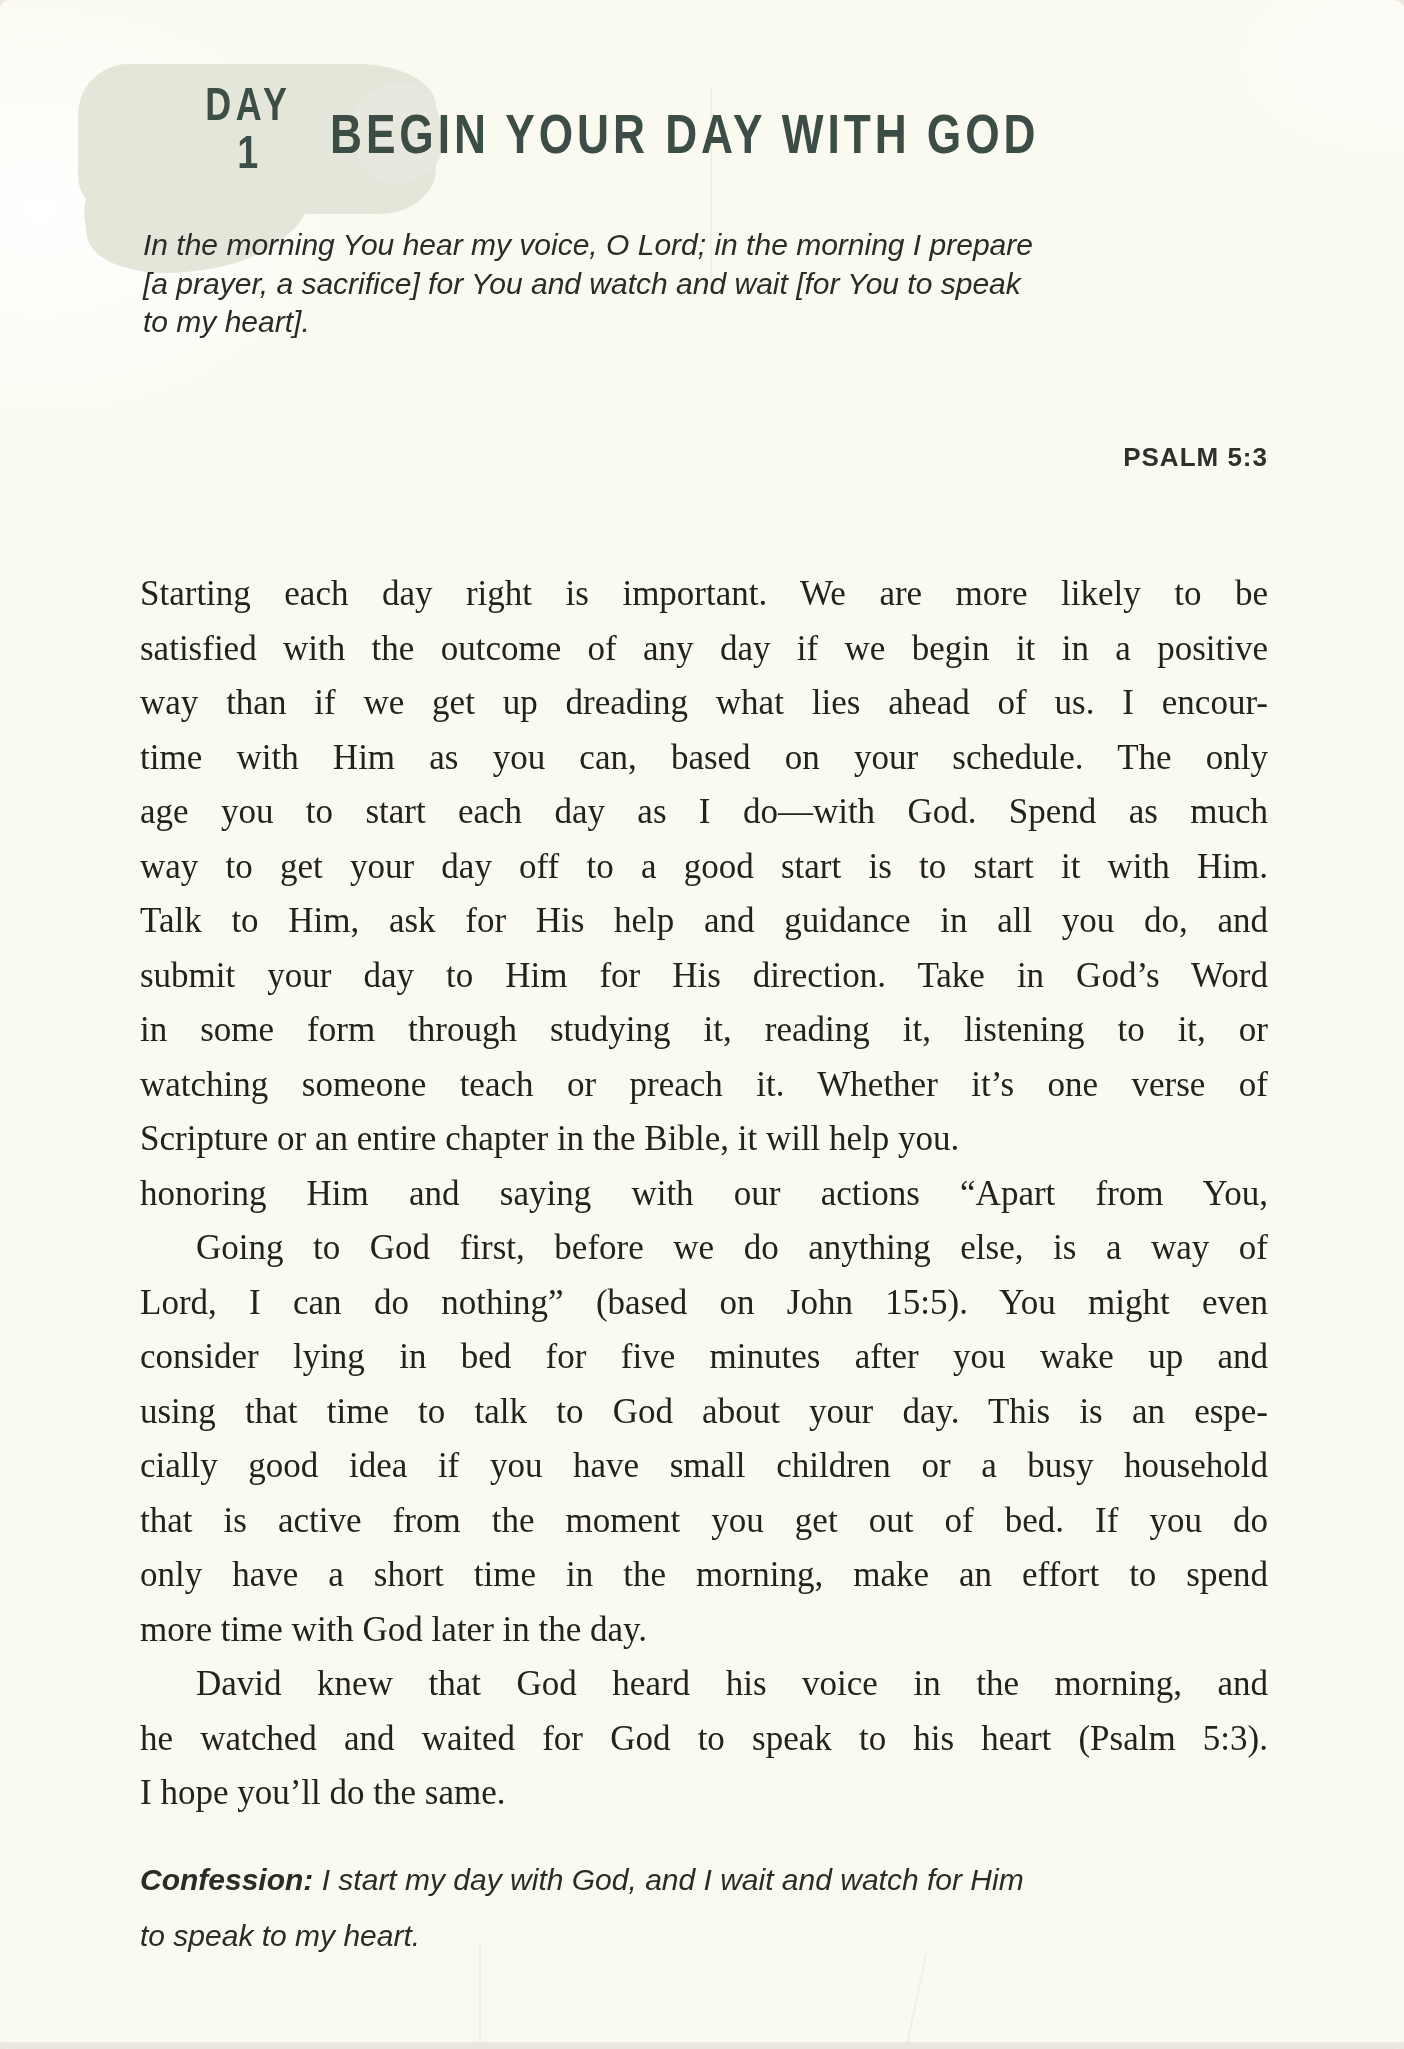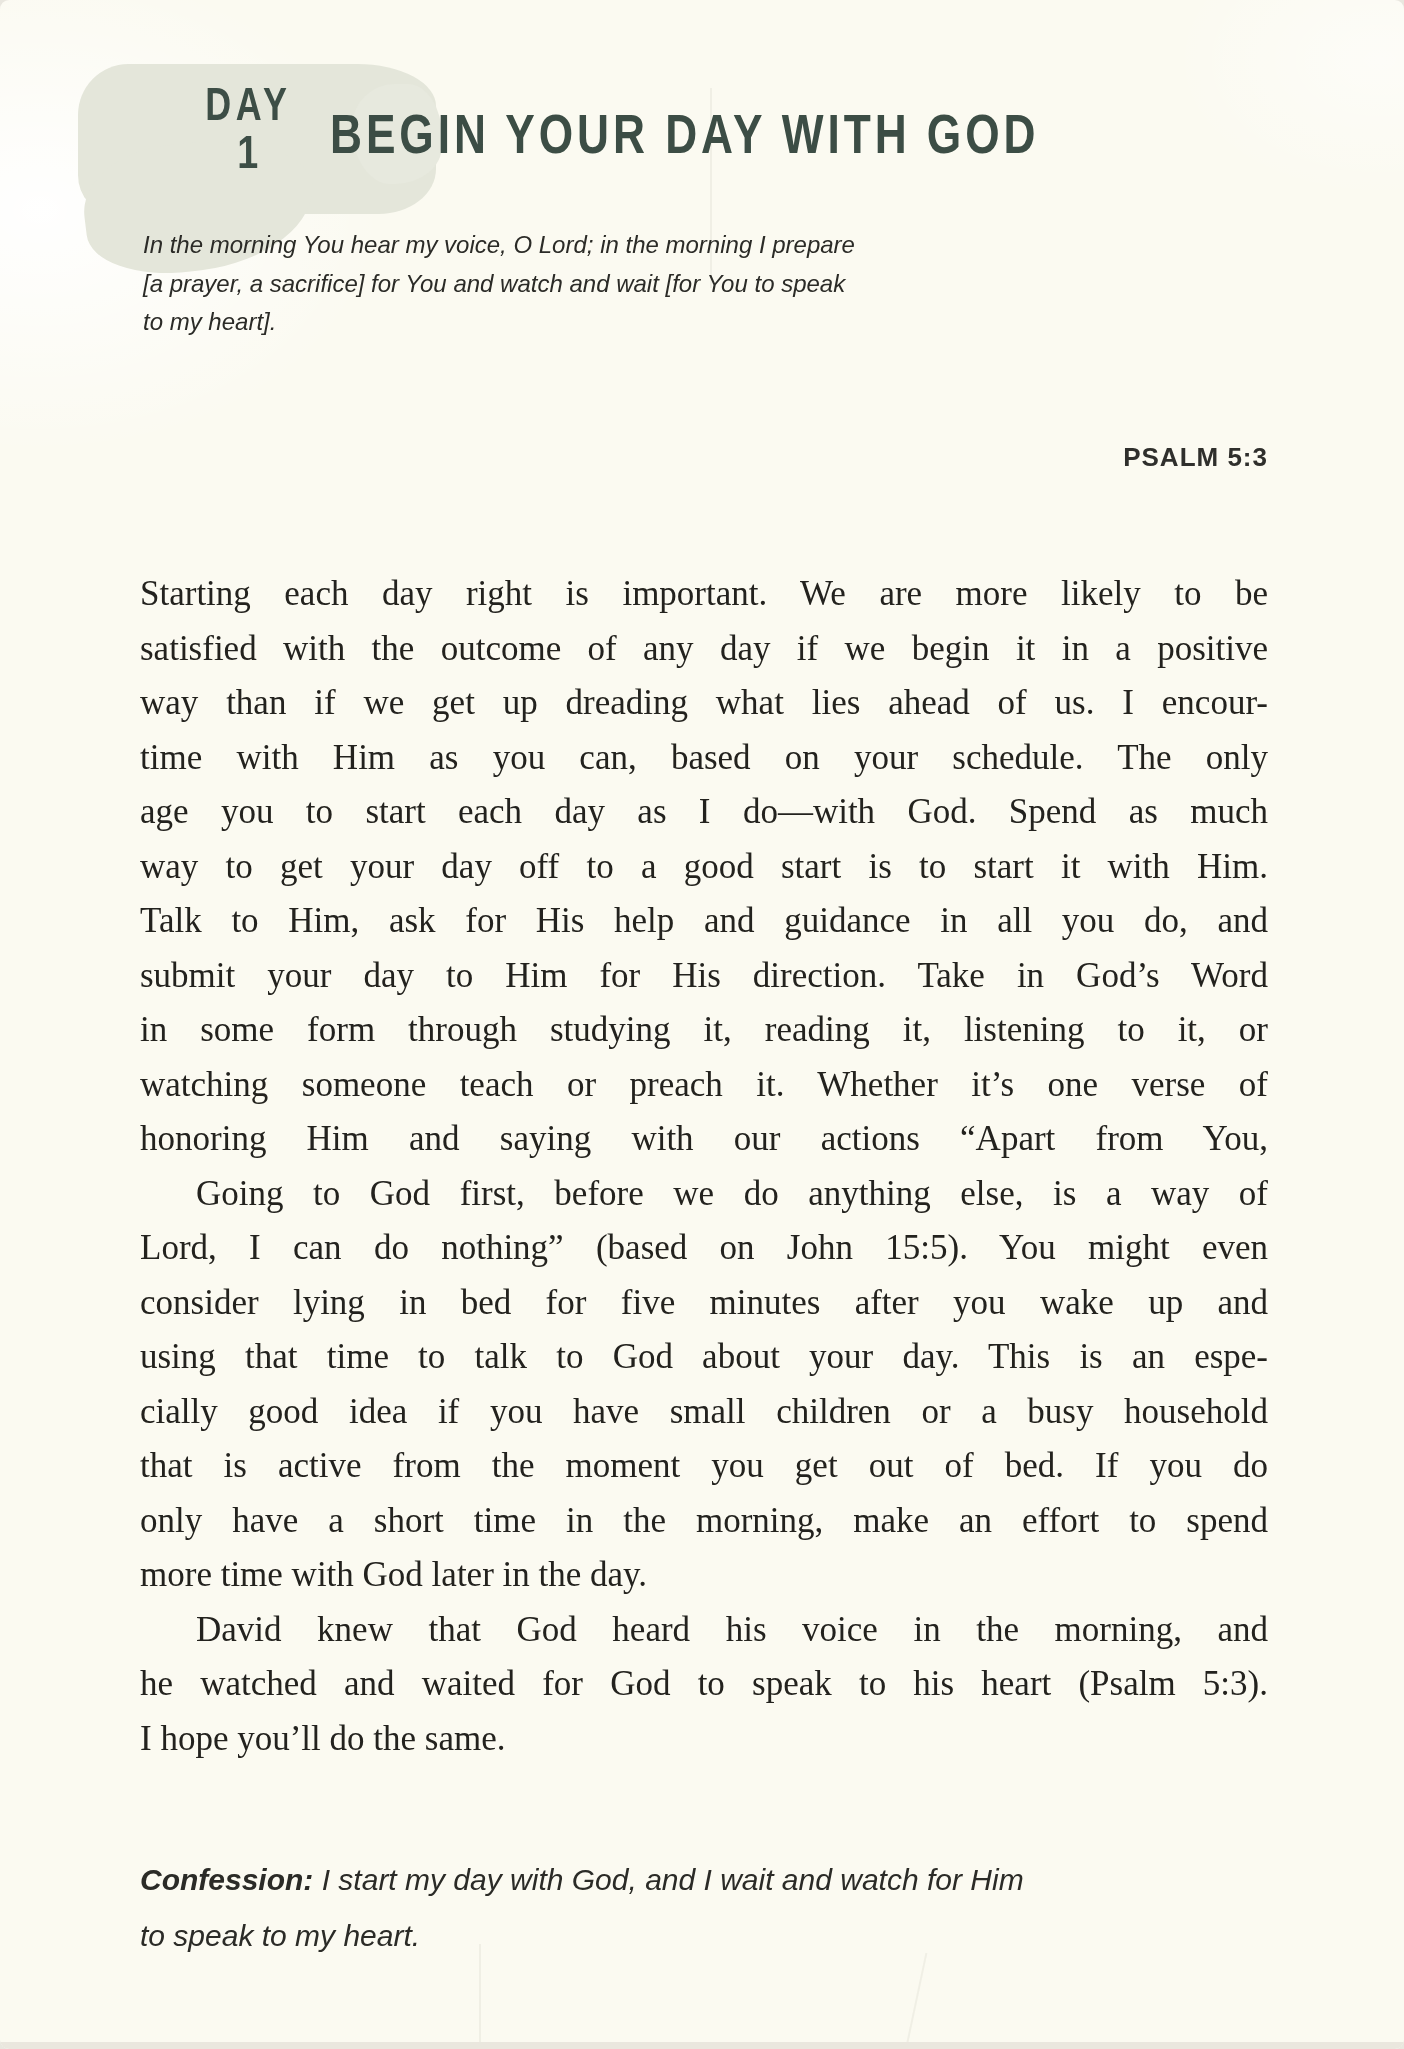--- a/index.html
+++ b/index.html
@@ -62,21 +62,21 @@
     font-family:"Liberation Sans", sans-serif;font-weight:bold;
     font-size:56px;line-height:60px;letter-spacing:5px;color:#3c4d45;
     white-space:nowrap;
     transform:scaleX(0.79);transform-origin:left center;
   }
 
   
   .scripture{
     position:absolute;left:143px;top:226px;width:920px;z-index:2;
     font-family:"Liberation Sans", sans-serif;font-style:italic;
-    font-size:24px;line-height:38.5px;color:#2b2b27;
+    font-size:30px;line-height:38.5px;color:#2b2b27;
   }
   .scripture .q-line{white-space:nowrap;}
   .scripture-ref{
     position:absolute;right:136px;top:442px;z-index:2;
     font-family:"Liberation Sans", sans-serif;font-weight:bold;
     font-size:26px;letter-spacing:1px;color:#2f2f2c;
   }
 
   
   .body-text{
@@ -127,20 +127,21 @@
         <div class="bline">Starting each day right is important. We are more likely to be</div>
         <div class="bline">satisfied with the outcome of any day if we begin it in a positive</div>
         <div class="bline">way than if we get up dreading what lies ahead of us. I encour-</div>
         <div class="bline">time with Him as you can, based on your schedule. The only</div>
         <div class="bline">age you to start each day as I do—with God. Spend as much</div>
         <div class="bline">way to get your day off to a good start is to start it with Him.</div>
         <div class="bline">Talk to Him, ask for His help and guidance in all you do, and</div>
         <div class="bline">submit your day to Him for His direction. Take in God’s Word</div>
         <div class="bline">in some form through studying it, reading it, listening to it, or</div>
         <div class="bline">watching someone teach or preach it. Whether it’s one verse of</div>
+        <div class="bline last">Scripture or an entire chapter in the Bible, it will help you.</div>
       </div>
       <div class="paragraph">
         <div class="bline">honoring Him and saying with our actions “Apart from You,</div>
         <div class="bline first-indent">Going to God first, before we do anything else, is a way of</div>
         <div class="bline">Lord, I can do nothing” (based on John 15:5). You might even</div>
         <div class="bline">consider lying in bed for five minutes after you wake up and</div>
         <div class="bline">using that time to talk to God about your day. This is an espe-</div>
         <div class="bline">cially good idea if you have small children or a busy household</div>
         <div class="bline">that is active from the moment you get out of bed. If you do</div>
         <div class="bline">only have a short time in the morning, make an effort to spend</div>

